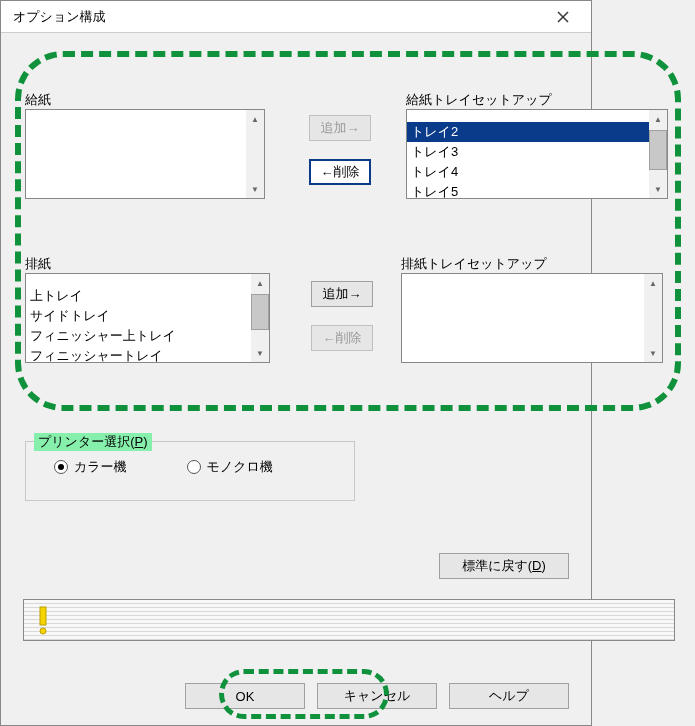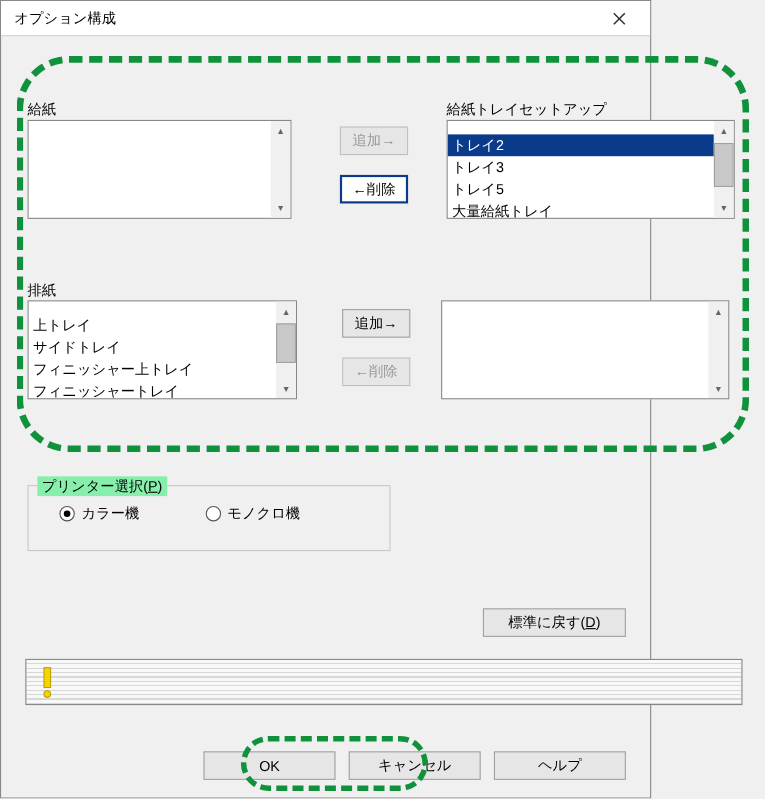--- a/index.html
+++ b/index.html
@@ -199,20 +199,21 @@
     </div>
 
     <div class="btn disabled add-btn-1">追加→</div>
     <div class="btn highlighted del-btn-1">←削除</div>
 
     <span class="section-label feed-label-2">給紙トレイセットアップ</span>
     <div class="listbox feed-list-2">
       <div class="listbox-content" id="feed-dst">
           <div class="listbox-item selected">トレイ2</div>
           <div class="listbox-item">トレイ3</div>
+          <div class="listbox-item">トレイ4</div>
           <div class="listbox-item">トレイ5</div>
           <div class="listbox-item">大量給紙トレイ</div>
         </div>
       <div class="scrollbar">
         <div class="scroll-arrow">▲</div>
         <div class="scroll-track">
           <div class="scroll-thumb" style="height:40px;margin-top:2px;"></div>
         </div>
         <div class="scroll-arrow">▼</div>
       </div>
@@ -232,20 +233,21 @@
         <div class="scroll-track">
           <div class="scroll-thumb" style="height:36px;margin-top:2px;"></div>
         </div>
         <div class="scroll-arrow">▼</div>
       </div>
     </div>
 
     <div class="btn add-btn-2">追加→</div>
     <div class="btn disabled del-btn-2">←削除</div>
 
+    <span class="section-label out-label-2">排紙トレイセットアップ</span>
     <div class="listbox out-list-2">
       <div class="listbox-content" id="out-dst"></div>
       <div class="scrollbar">
         <div class="scroll-arrow">▲</div>
         <div class="scroll-track"></div>
         <div class="scroll-arrow">▼</div>
       </div>
     </div>
 
   </div>

